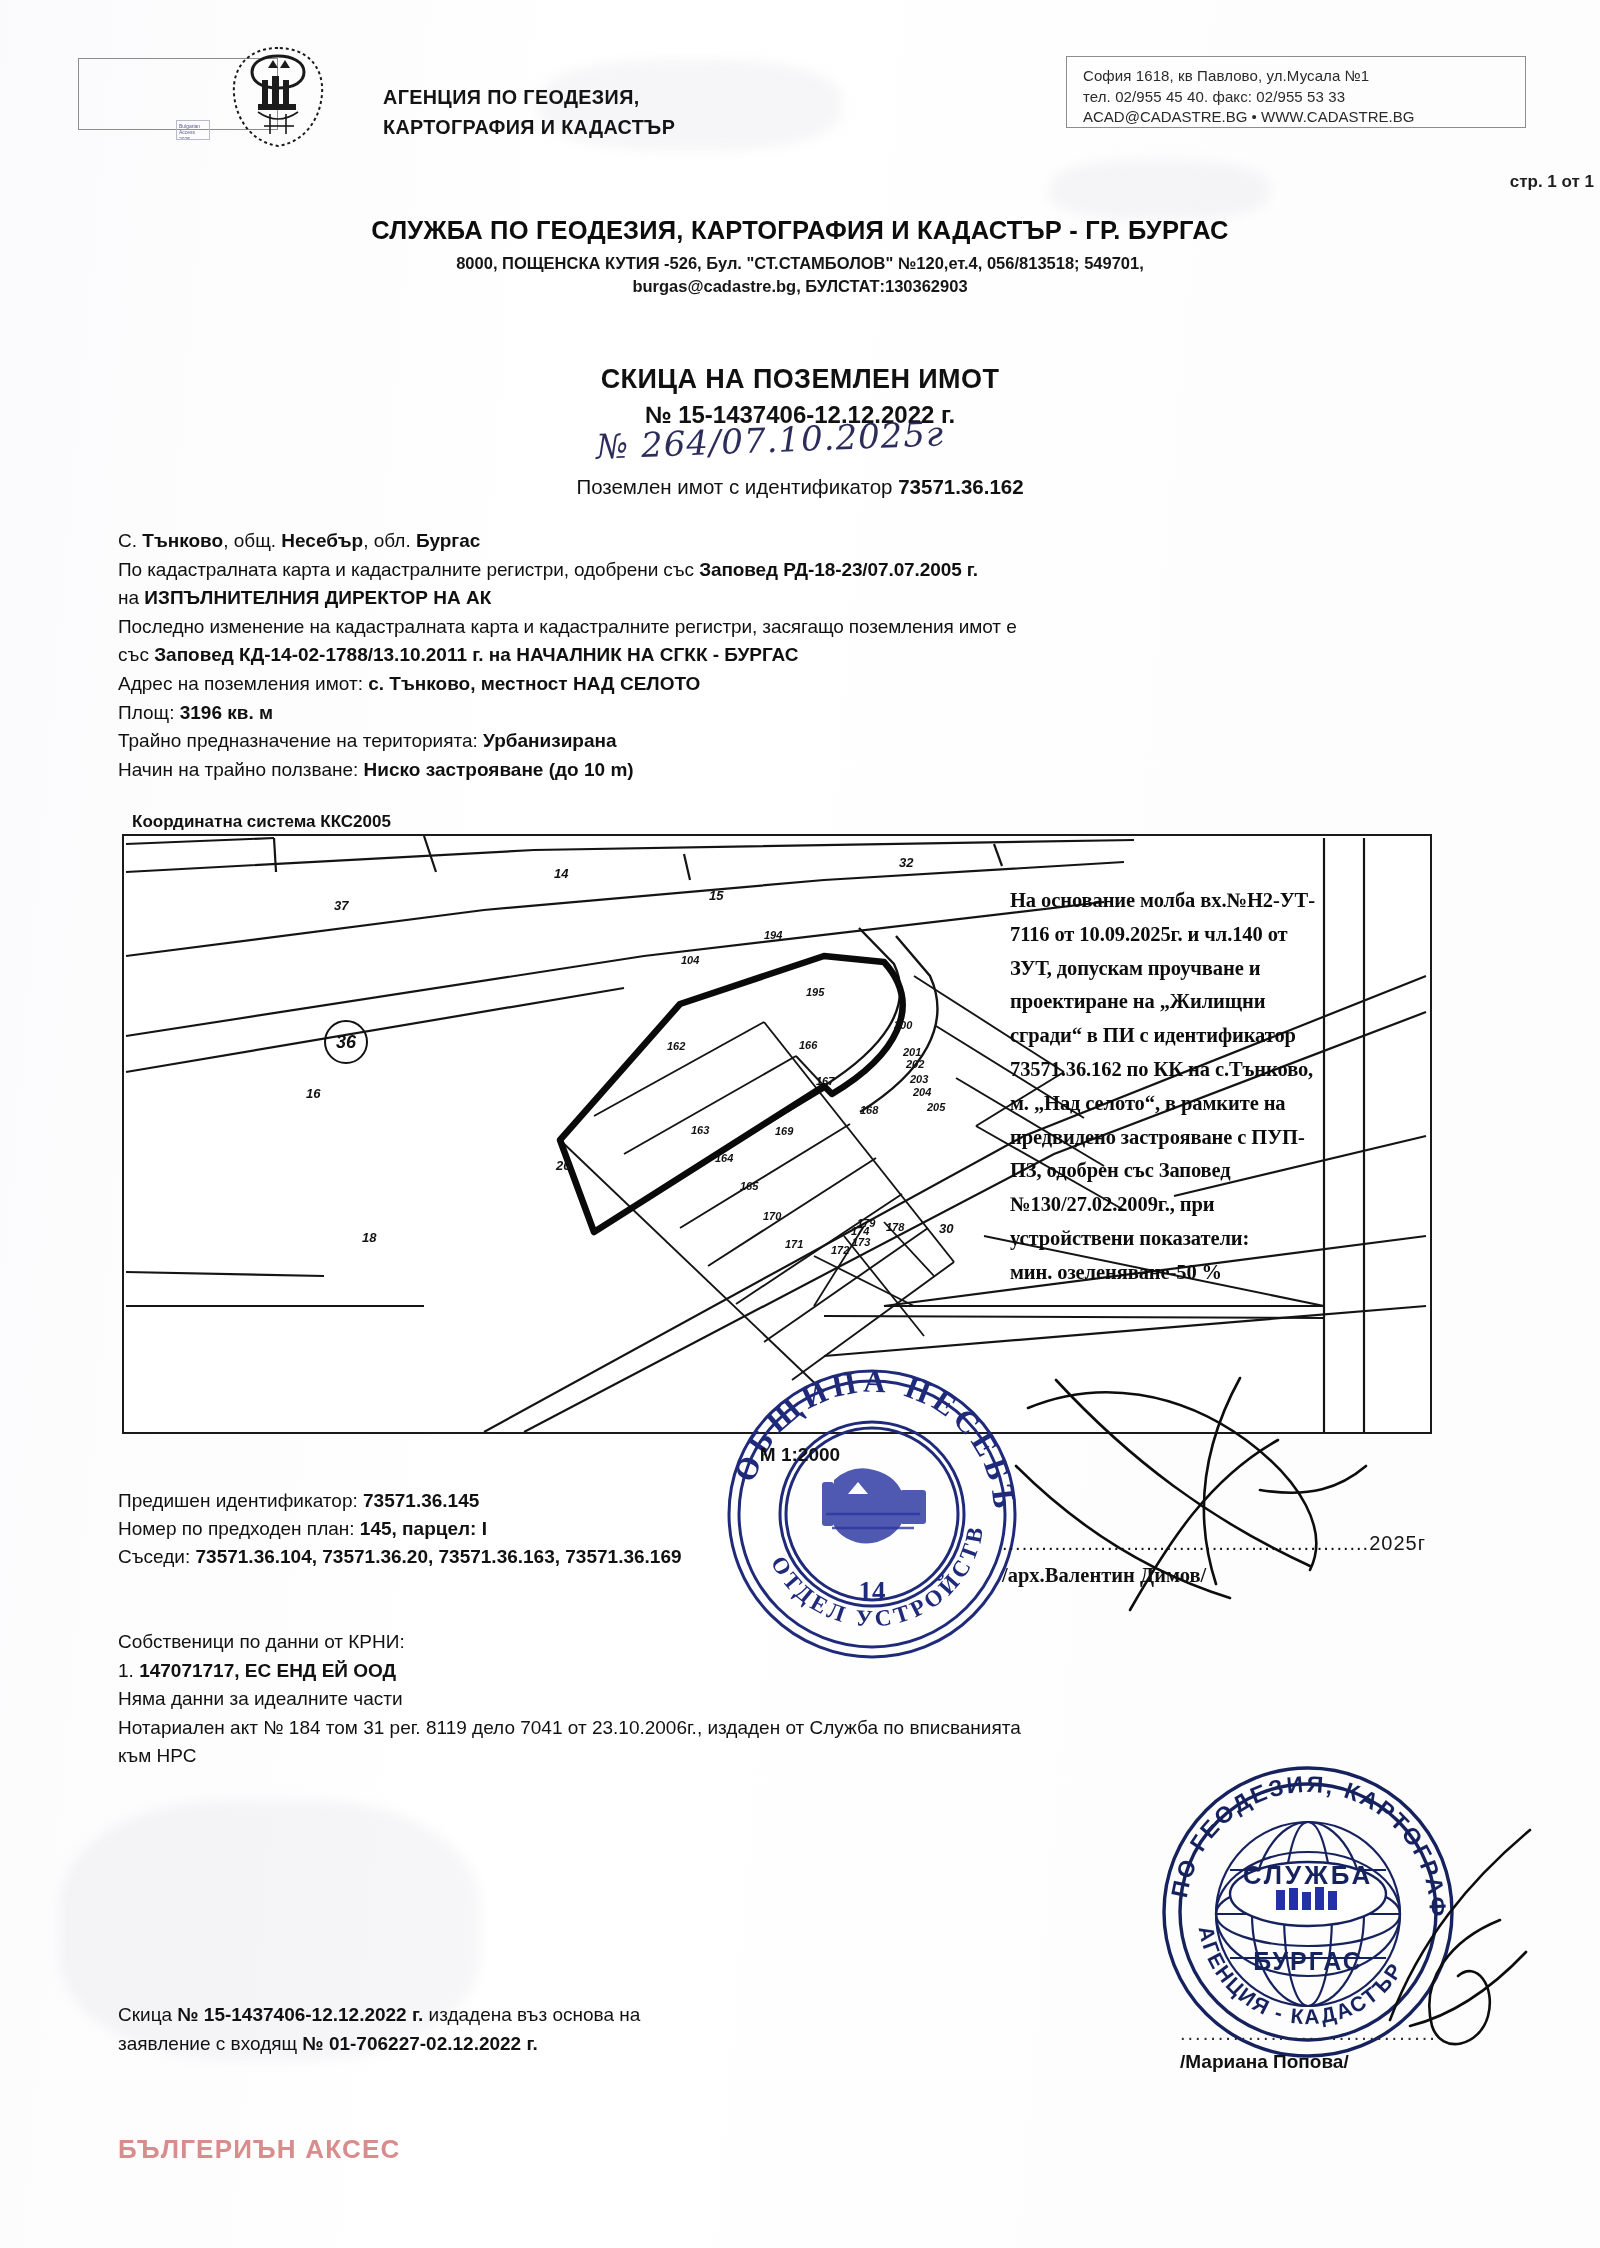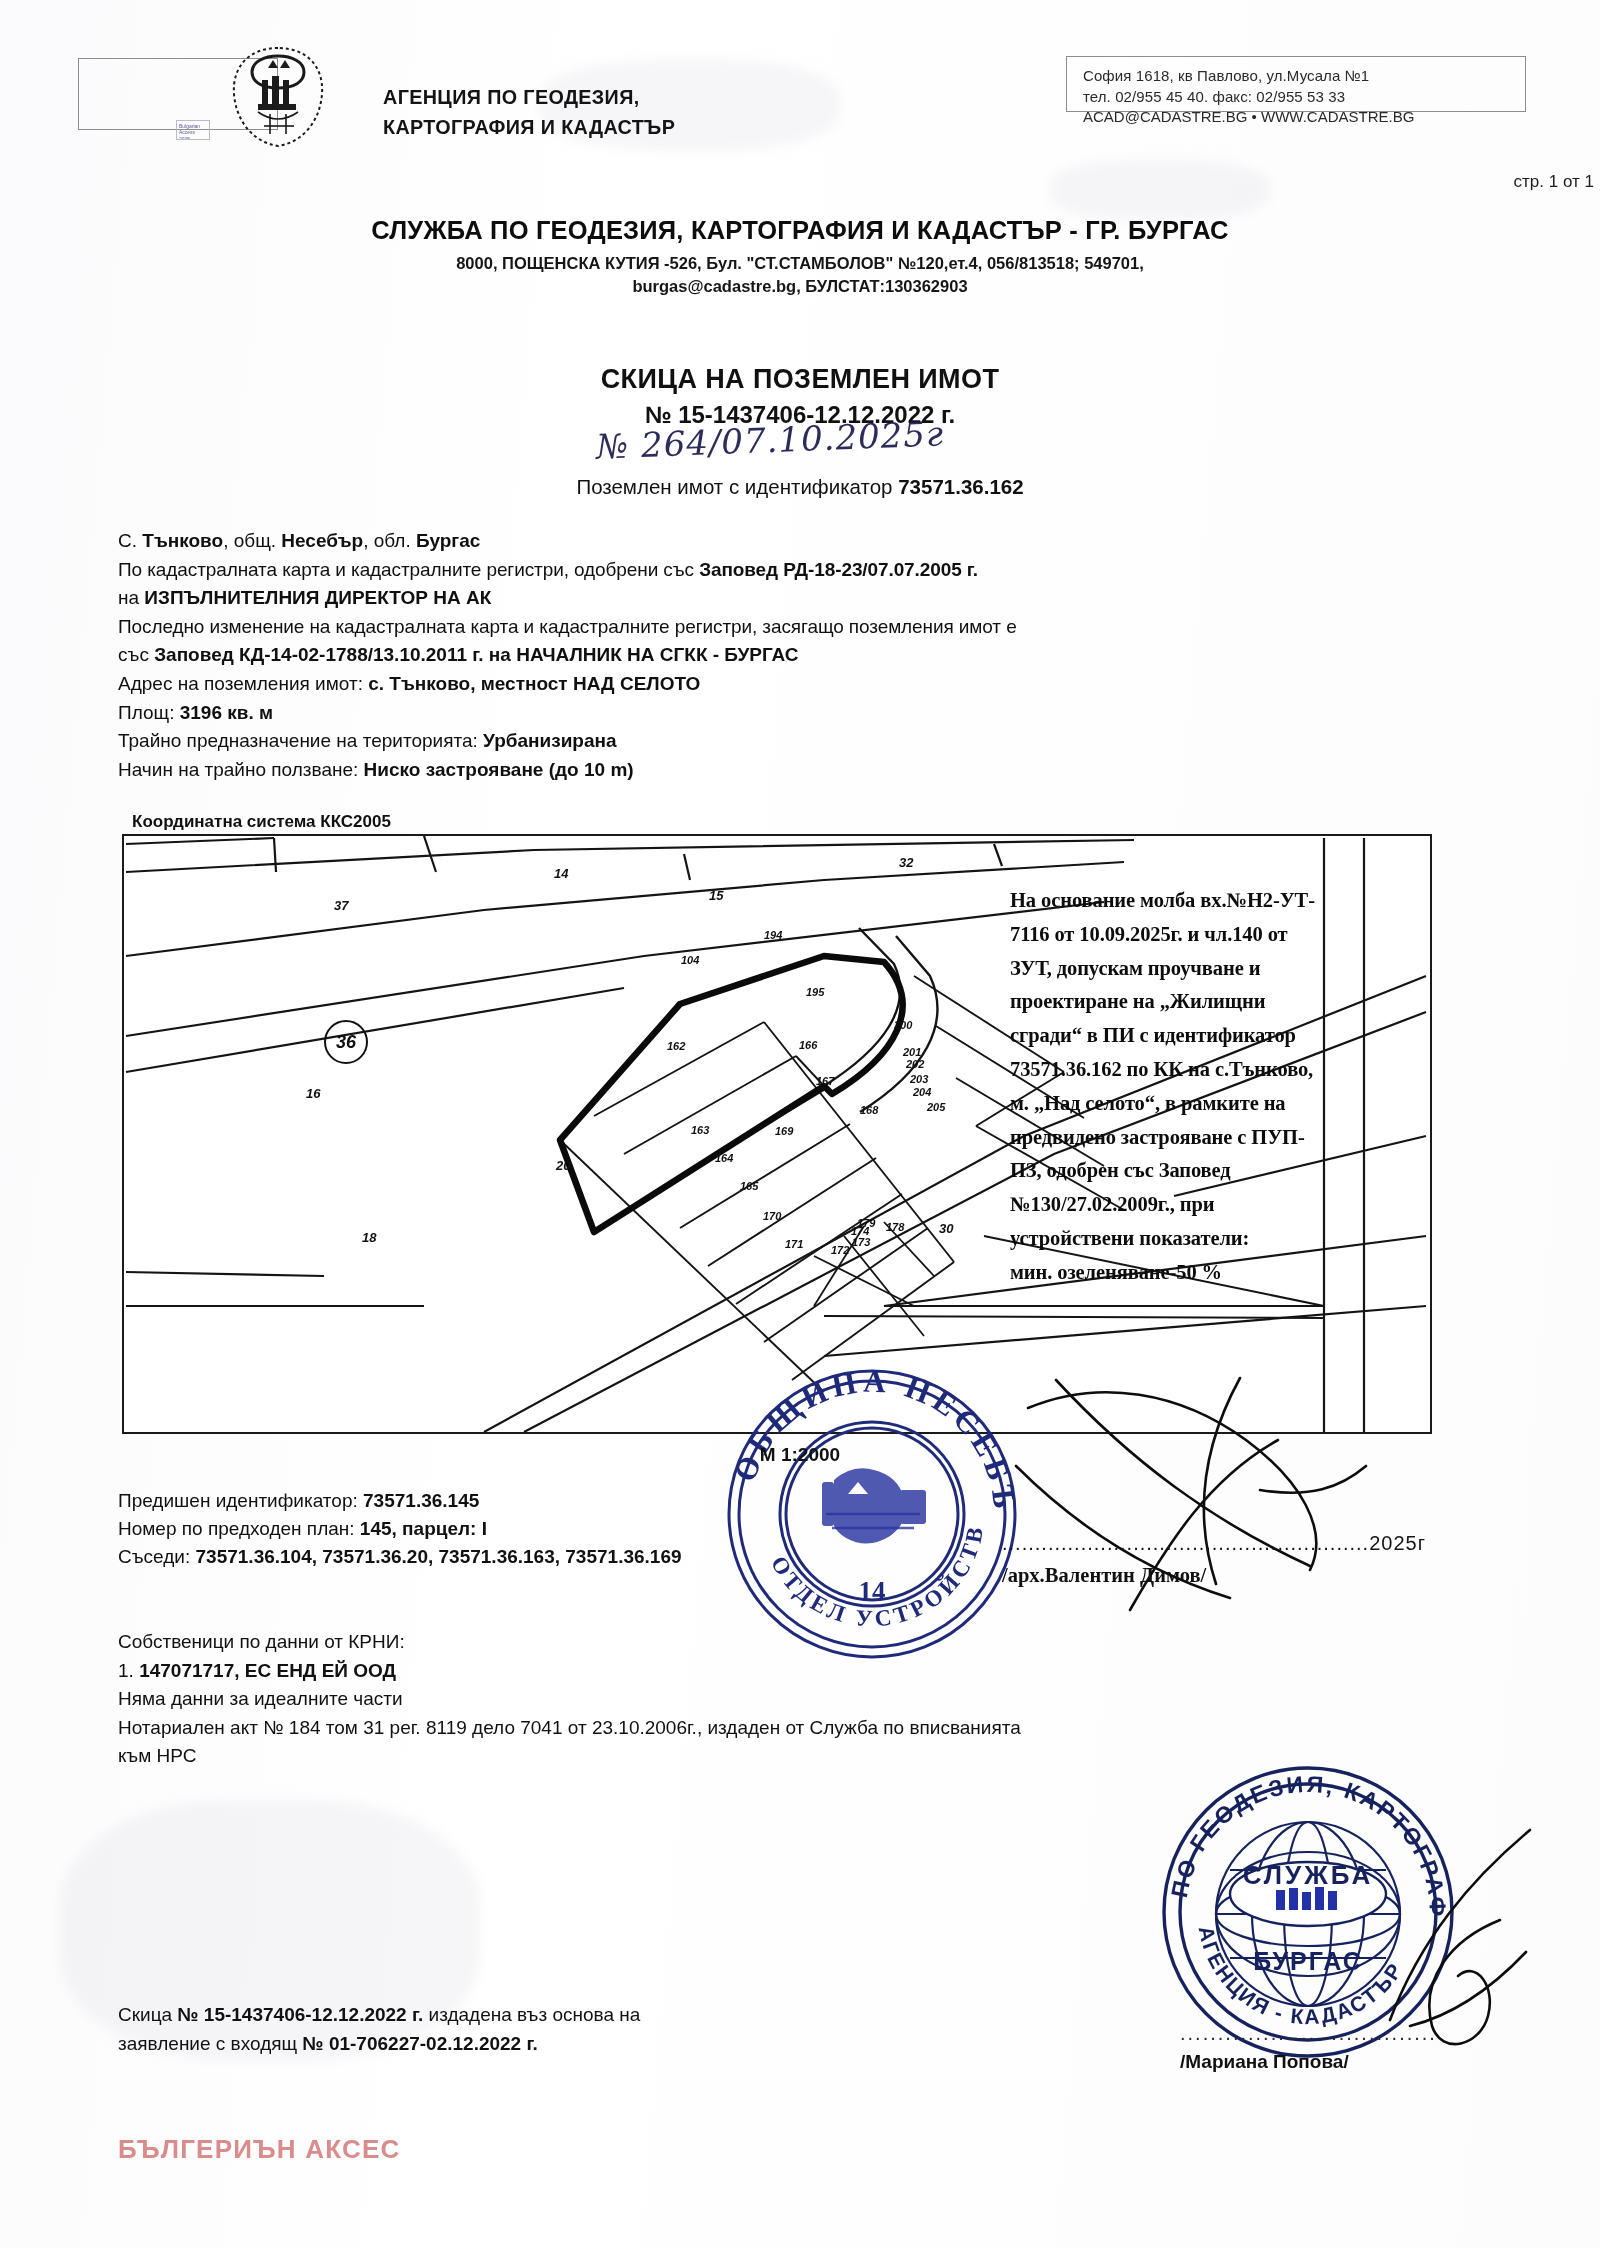--- a/index.html
+++ b/index.html
@@ -27,26 +27,26 @@
     position:absolute; left:140px; top:4px; width:120px; height:110px;
   }
   .agency-name {
     position:absolute; left:305px; top:44px;
     font-size:21px; font-weight:bold; line-height:1.45;
     letter-spacing:.4px; color:#141414;
     font-stretch:condensed;
     transform:scaleX(.94); transform-origin:left top;
   }
   .contact-box {
-    position:absolute; right:0; top:18px; width:460px; height:56px;
+    position:absolute; right:0; top:18px; width:460px; height:72px;
     border:1px solid #8d8d8d; padding:9px 12px 0 16px;
   }
   .contact-box div { font-size:15px; line-height:1.38; color:#2a2a2a; letter-spacing:.1px;}
   .contact-box .em { letter-spacing:0px; }
-  .pagenum { position:absolute; right:6px; top:172px; font-size:17px; color:#1e1e1e; }
+  .pagenum { position:absolute; right:6px; top:172px; font-size:17px; color:#1e1e1e;font-weight:bold; }
 
   
   .office {
     position:absolute; left:0; right:0; top:216px; text-align:center;
   }
   .office h1 {
     margin:0; font-size:25.5px; font-weight:bold; letter-spacing:.2px; color:#0d0d0d;
   }
   .office .l2 { margin-top:9px; font-size:16.5px; font-weight:bold; color:#161616; }
   .office .l3 { margin-top:4px; font-size:16.5px; font-weight:bold; color:#161616; }

